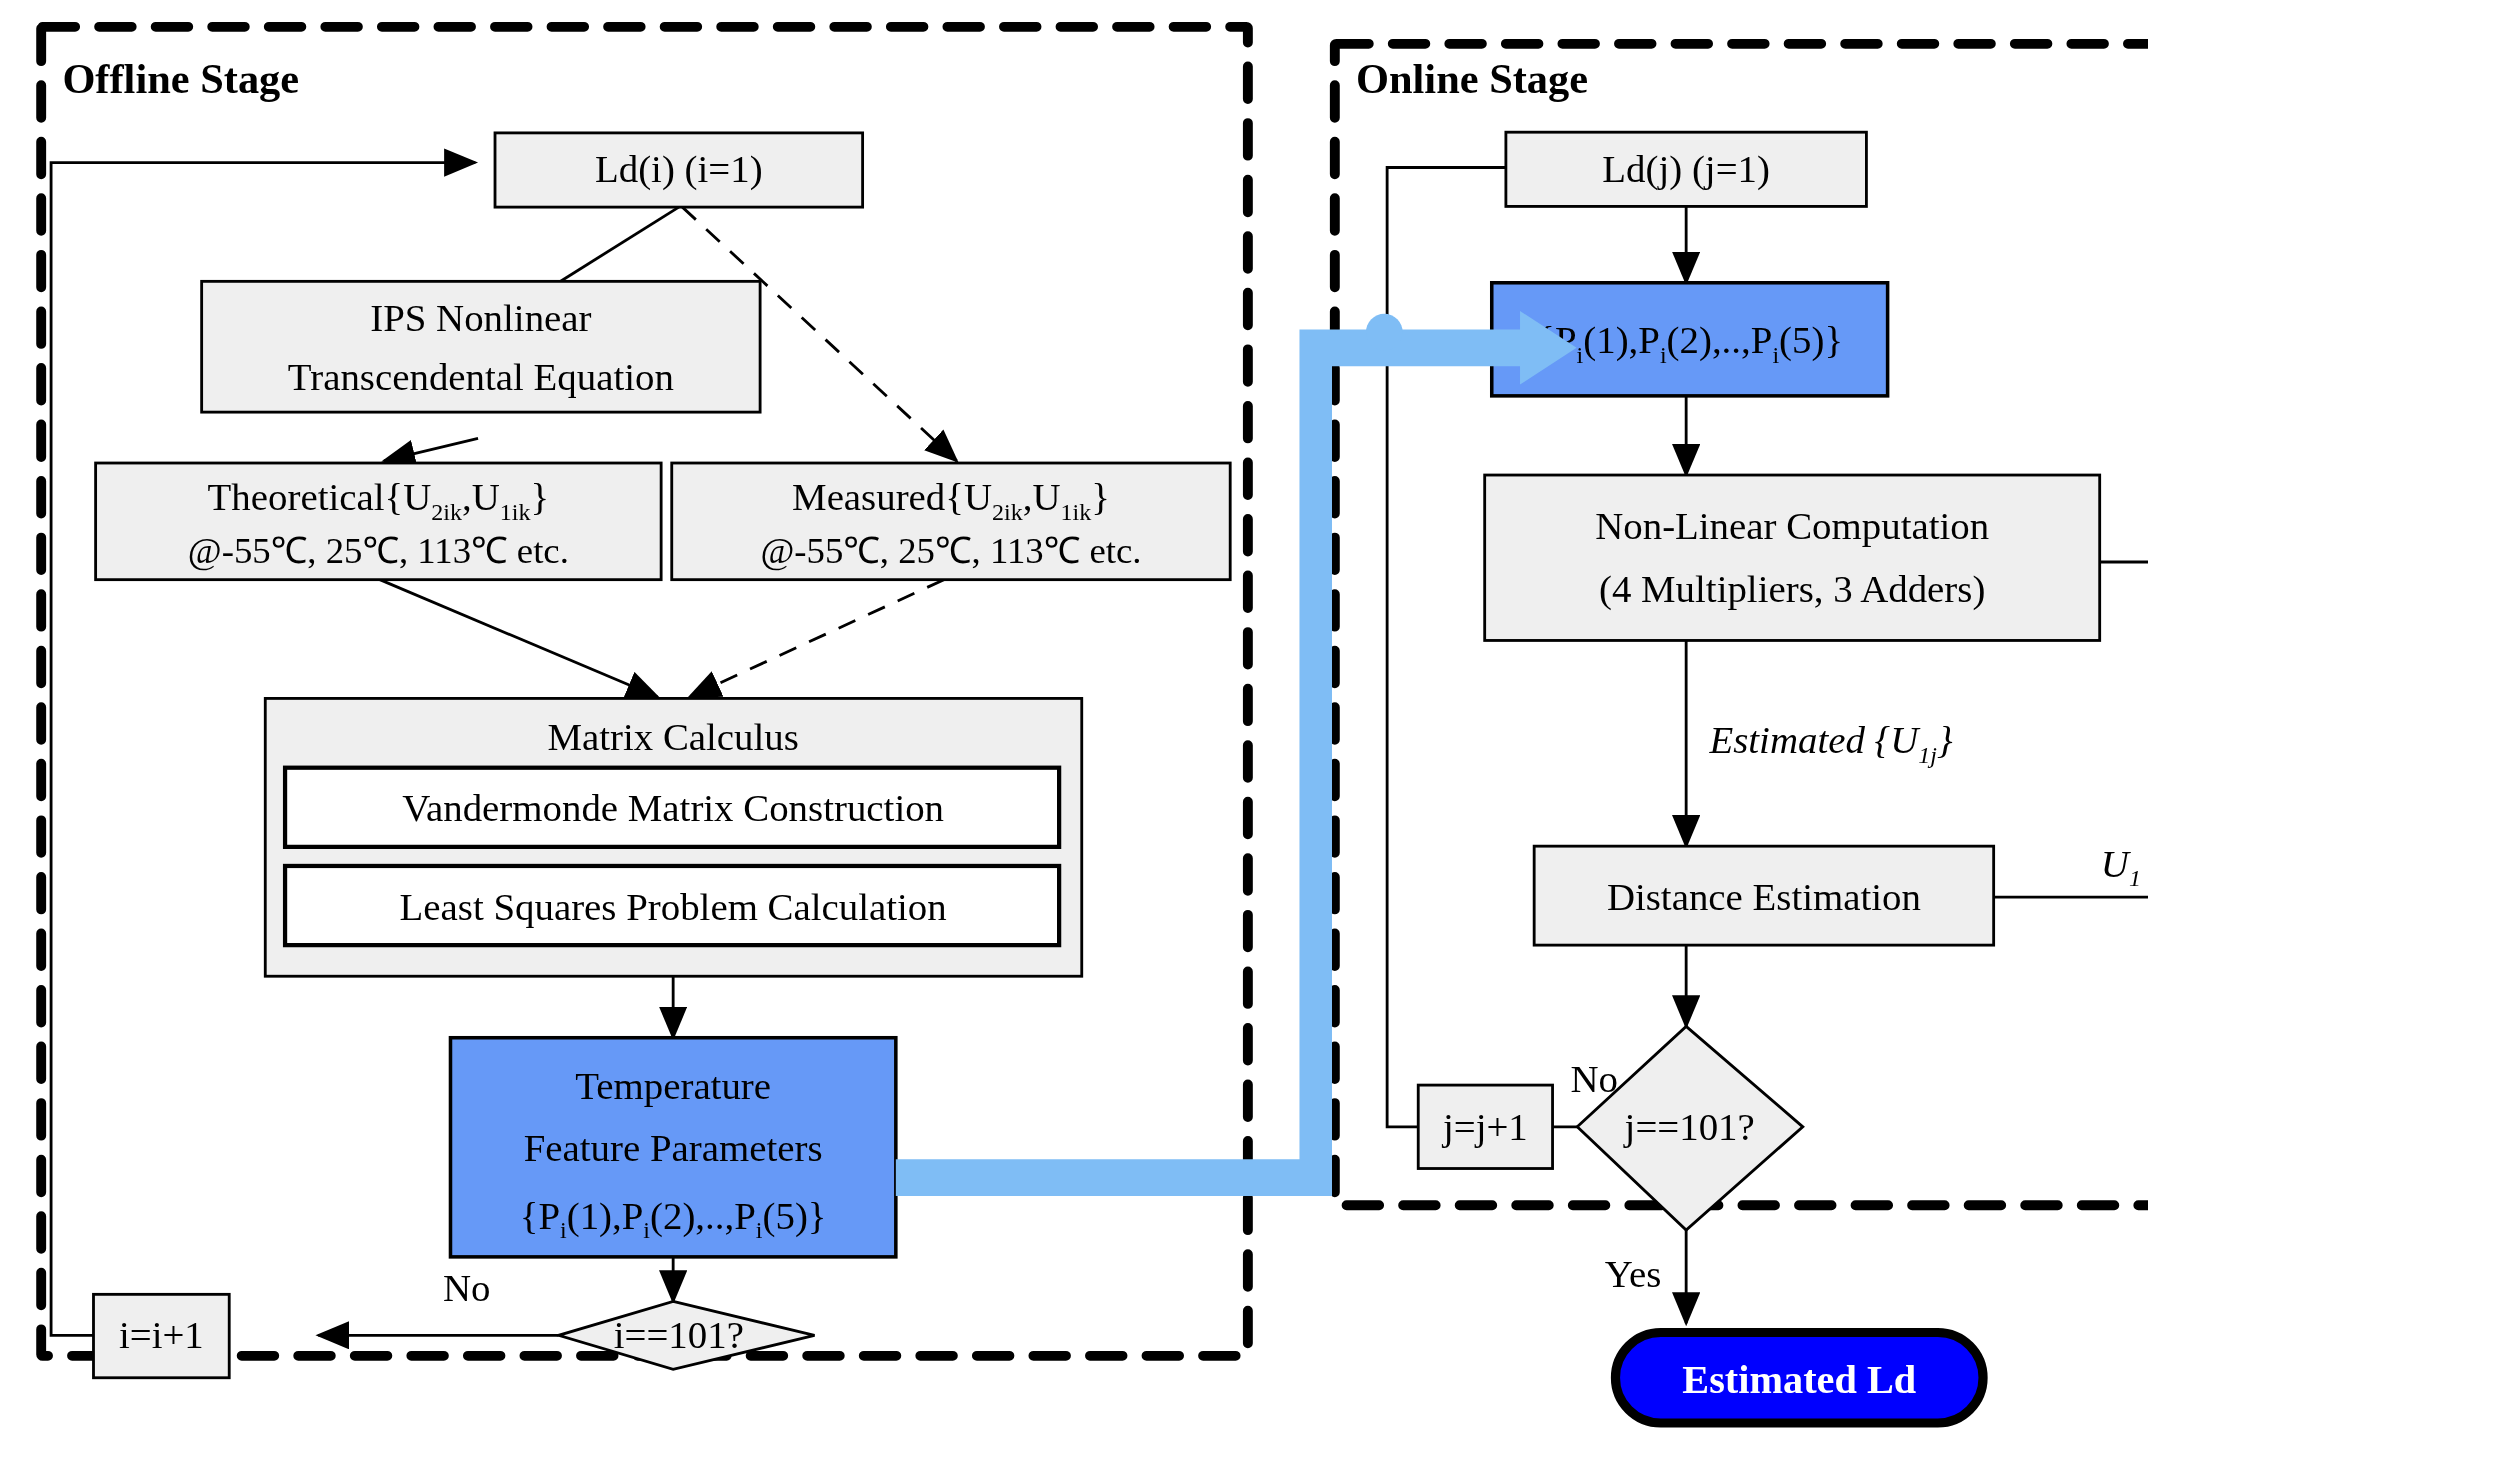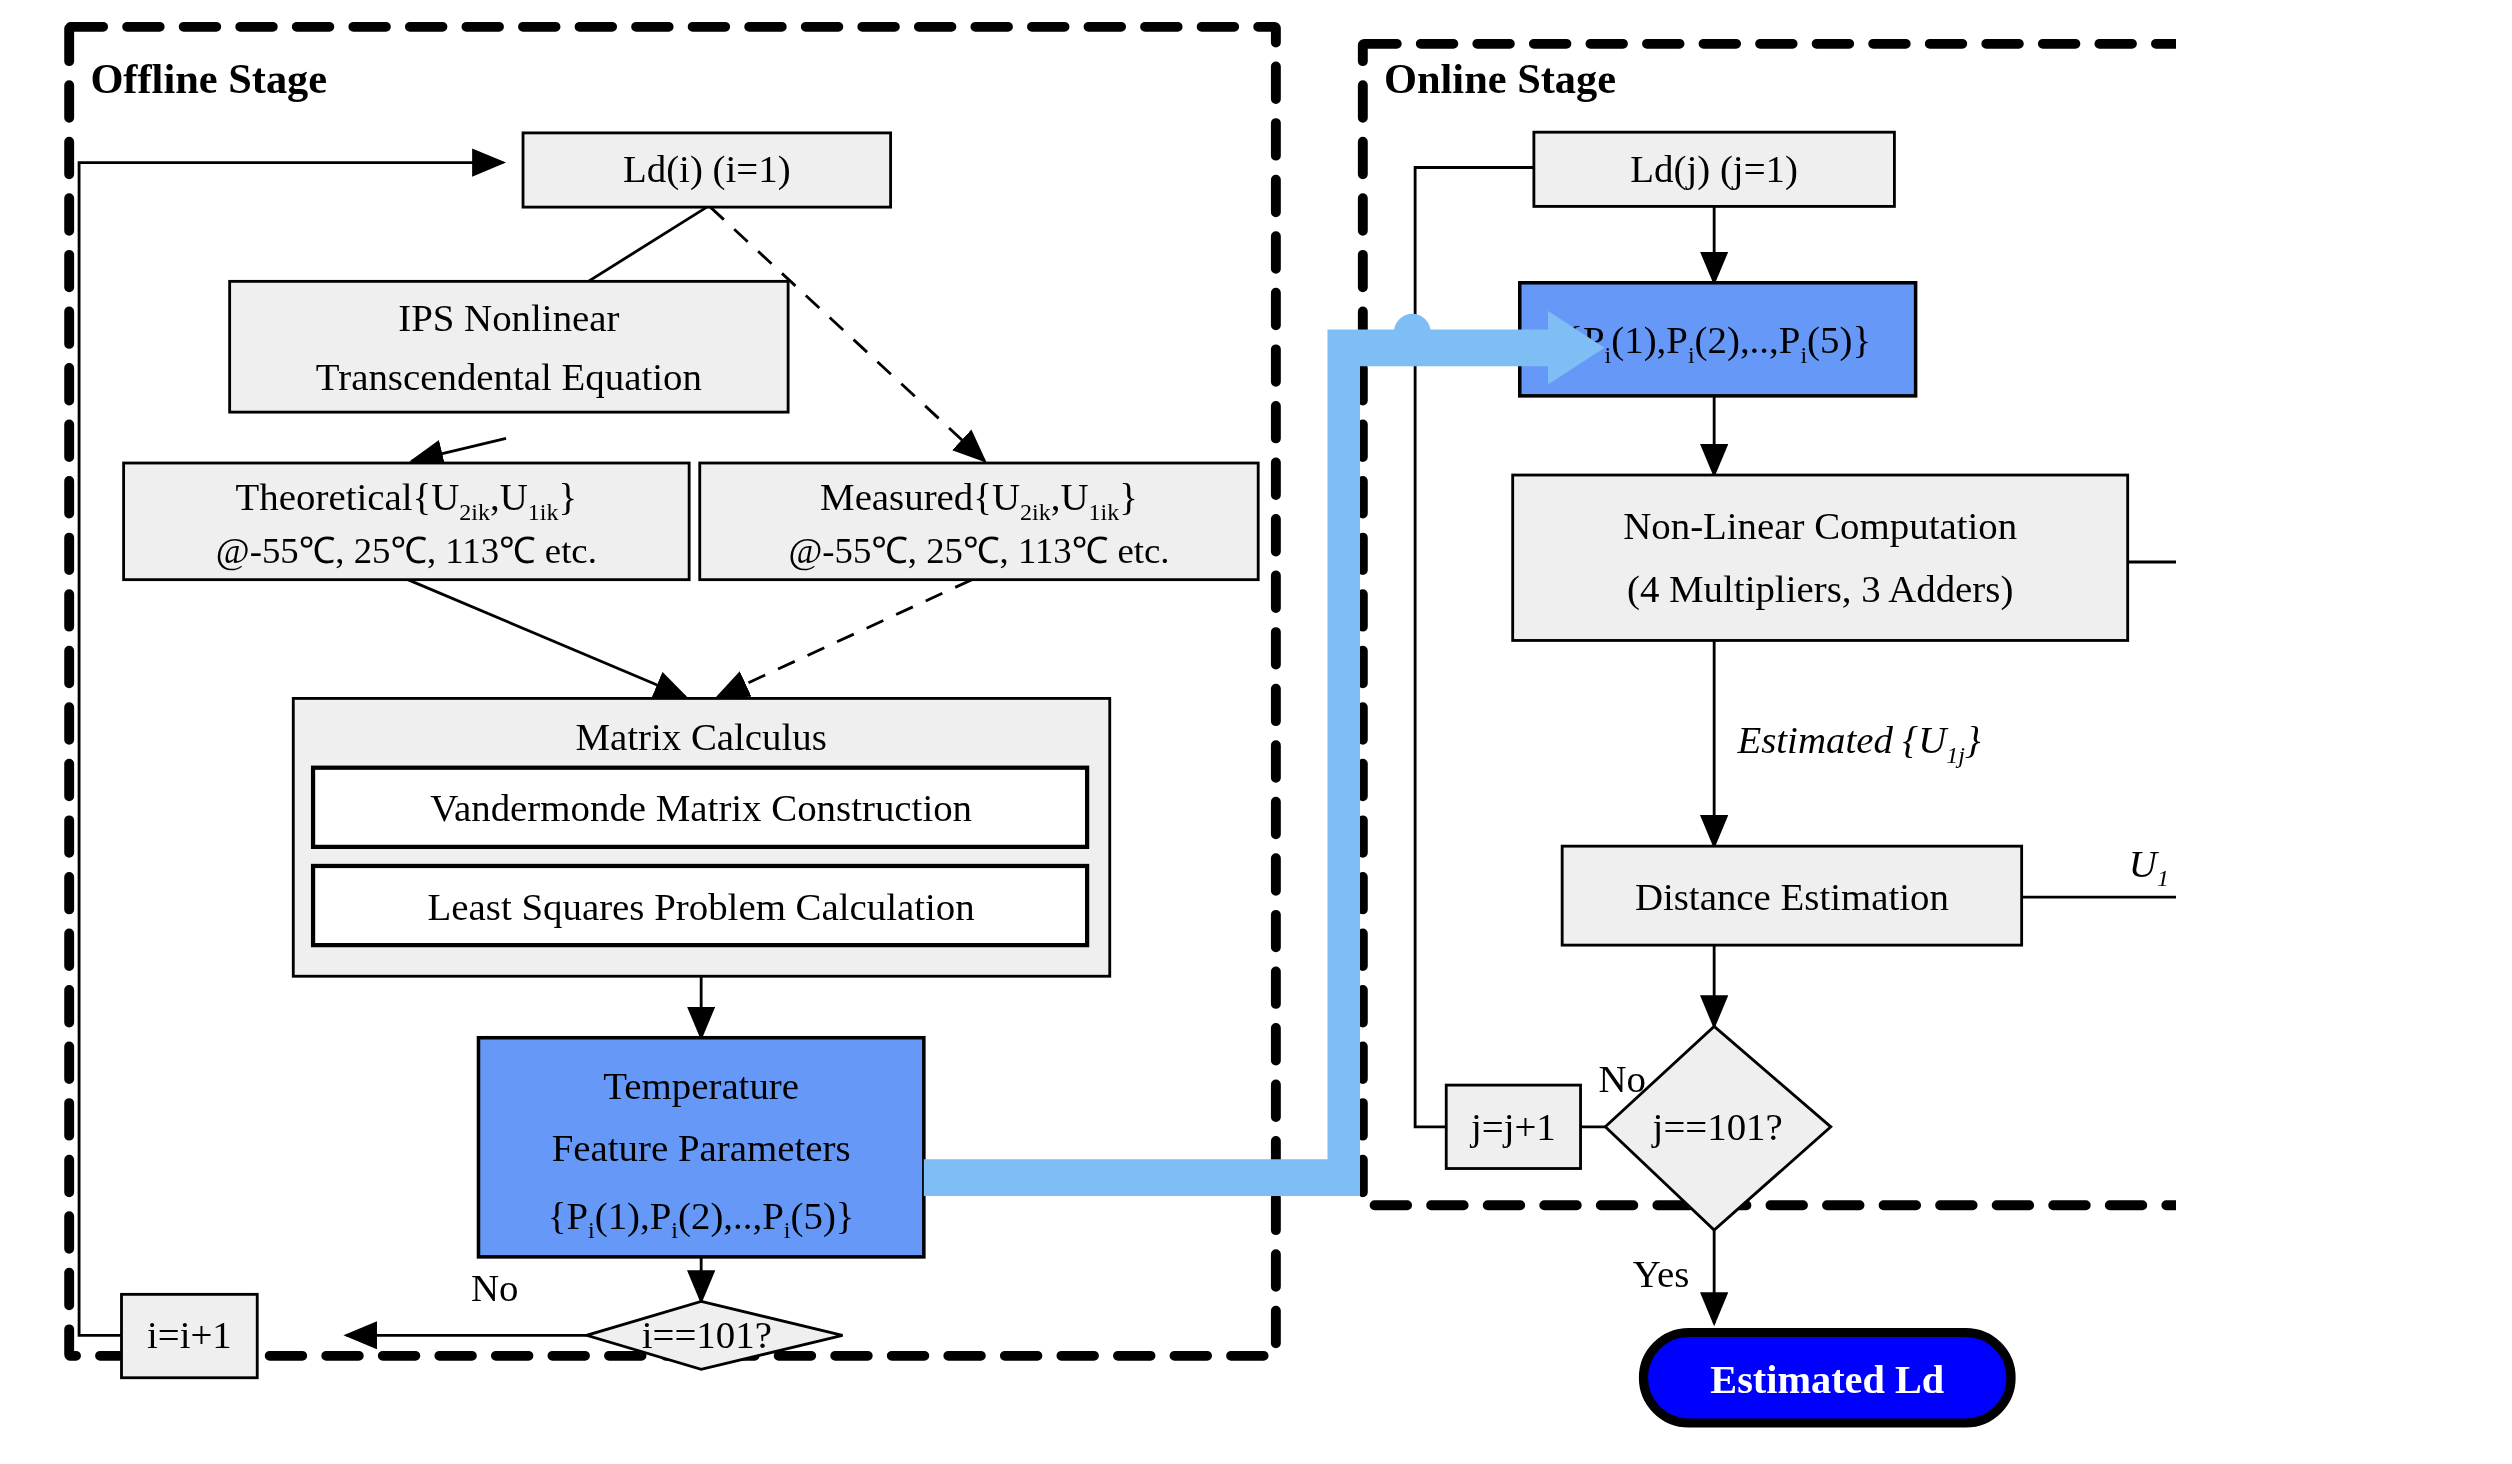--- a/index.html
+++ b/index.html
@@ -1,17 +1,17 @@
 <!DOCTYPE html>
 <html style="font-size:11.3px"><head>
 <meta charset="utf-8">
 <style>
   html,body{margin:0;padding:0;background:#fff;}
   #root{position:relative;width:2148px;height:1464px;background:#ffffff;overflow:hidden;
-        font-family:"Liberation Serif", serif;margin-left:28px;}
+        font-family:"Liberation Serif", serif;}
   svg{position:absolute;left:0;top:0;width:2512px;height:1464px;}
   text{font-family:"Liberation Serif", serif; fill:#000;}
   .stage-title{font-family:"Liberation Serif", serif;font-weight:bold;font-size:60px;}
   .boxtxt{font-size:55px;}
   .smalltxt{font-size:52px;}
   .ital{font-style:italic;}
   .sub{font-size:34px;}
   .ovaltxt{font-size:57px;font-weight:bold;fill:#ffffff;}
   .node-fill{fill:#efefef;stroke:#000;stroke-width:4;}
   .node-blue{fill:#6699f7;stroke:#000;stroke-width:5;}

